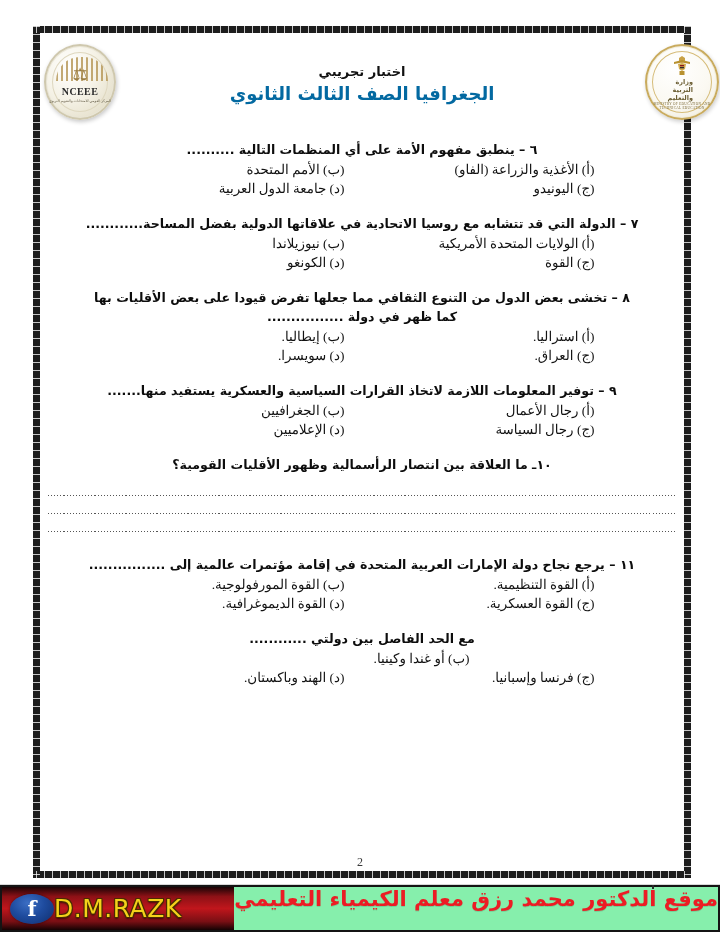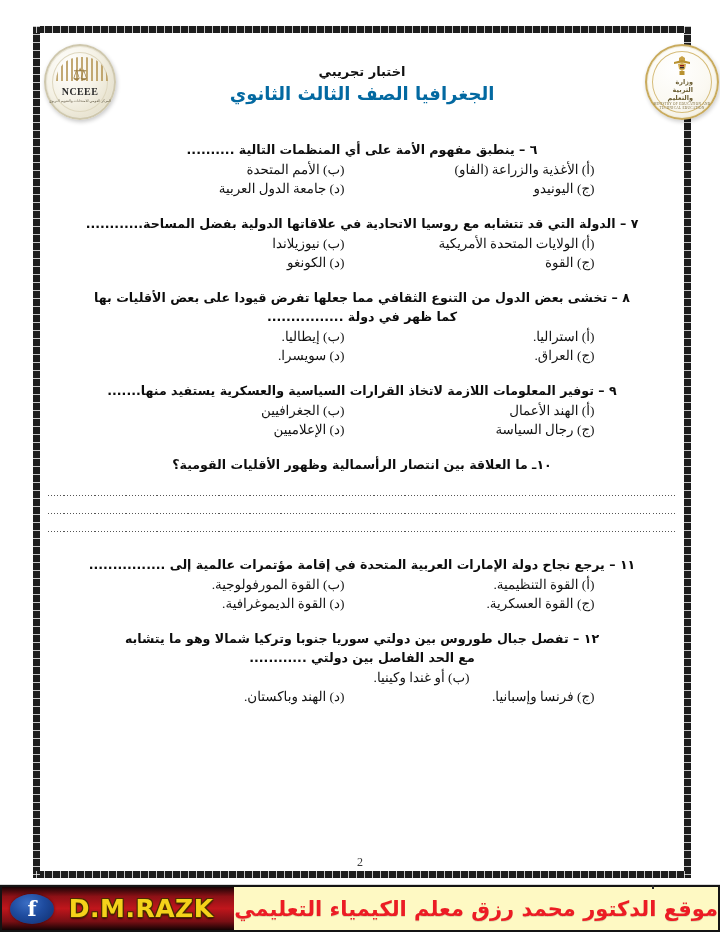--- a/index.html
+++ b/index.html
@@ -351,38 +351,37 @@
   }
   .fb-f {
     color: #ffffff;
     font-family: "DejaVu Serif", serif;
     font-weight: bold;
     font-size: 21px;
     line-height: 21px;
   }
   .banner-brand {
     flex: 1;
-    text-align: center;
+    text-align: left;
     font-family: "DejaVu Sans", sans-serif;
-    font-weight: bold;
+    font-weight: normal;
     font-size: 25px;
     letter-spacing: .5px;
     color: #f4d21a;
     text-shadow:
       -1px -1px 0 #4a2c00,
        1px -1px 0 #4a2c00,
       -1px  1px 0 #4a2c00,
        1px  1px 0 #4a2c00,
        0 2px 2px rgba(0,0,0,.6);
   }
   .banner-right {
     flex: 1;
-    background: #fef9c3;
+    background: #86efac;
     display: flex;
-    align-items: center;
     justify-content: center;
     border: 2px solid #141414;
     border-left: 0;
   }
   .banner-ar {
     font-family: "DejaVu Sans", sans-serif;
     font-weight: bold;
     font-size: 21px;
     color: #ec1c24;
     direction: rtl;
@@ -506,21 +505,21 @@
           <span class="opt opt-c">(ج) العراق.</span>
           <span class="opt opt-d">(د) سويسرا.</span>
         </div>
       </div>
     </div>
 
     <div class="question">
       <div class="q-stem">٩ – توفير المعلومات اللازمة لاتخاذ القرارات السياسية والعسكرية يستفيد منها.......</div>
       <div class="q-options">
         <div class="opt-row">
-          <span class="opt opt-a">(أ) الهند الأعمال</span>
+          <span class="opt opt-a">(أ) رجال الأعمال</span>
           <span class="opt opt-b">(ب) الجغرافيين</span>
         </div>
         <div class="opt-row">
           <span class="opt opt-c">(ج) رجال السياسة</span>
           <span class="opt opt-d">(د) الإعلاميين</span>
         </div>
       </div>
     </div>
 
     <div class="question" style="margin-bottom:18px;">
@@ -541,21 +540,20 @@
         </div>
         <div class="opt-row">
           <span class="opt opt-c">(ج) القوة العسكرية.</span>
           <span class="opt opt-d">(د)  القوة الديموغرافية.</span>
         </div>
       </div>
     </div>
 
     <div class="question">
       <div class="q-stem">
-        <span>١٢ – تفصل جبال طوروس بين دولتي سوريا جنوبا وتركيا شمالا وهو ما يتشابه</span>
         <span class="stem-line2">مع الحد الفاصل بين دولتي ............</span>
       </div>
       <div class="q-options">
         <div class="opt-row">
           <span class="opt opt-b">(ب) أو غندا وكينيا.</span>
         </div>
         <div class="opt-row">
           <span class="opt opt-c">(ج) فرنسا وإسبانيا.</span>
           <span class="opt opt-d">(د) الهند وباكستان.</span>
         </div>

